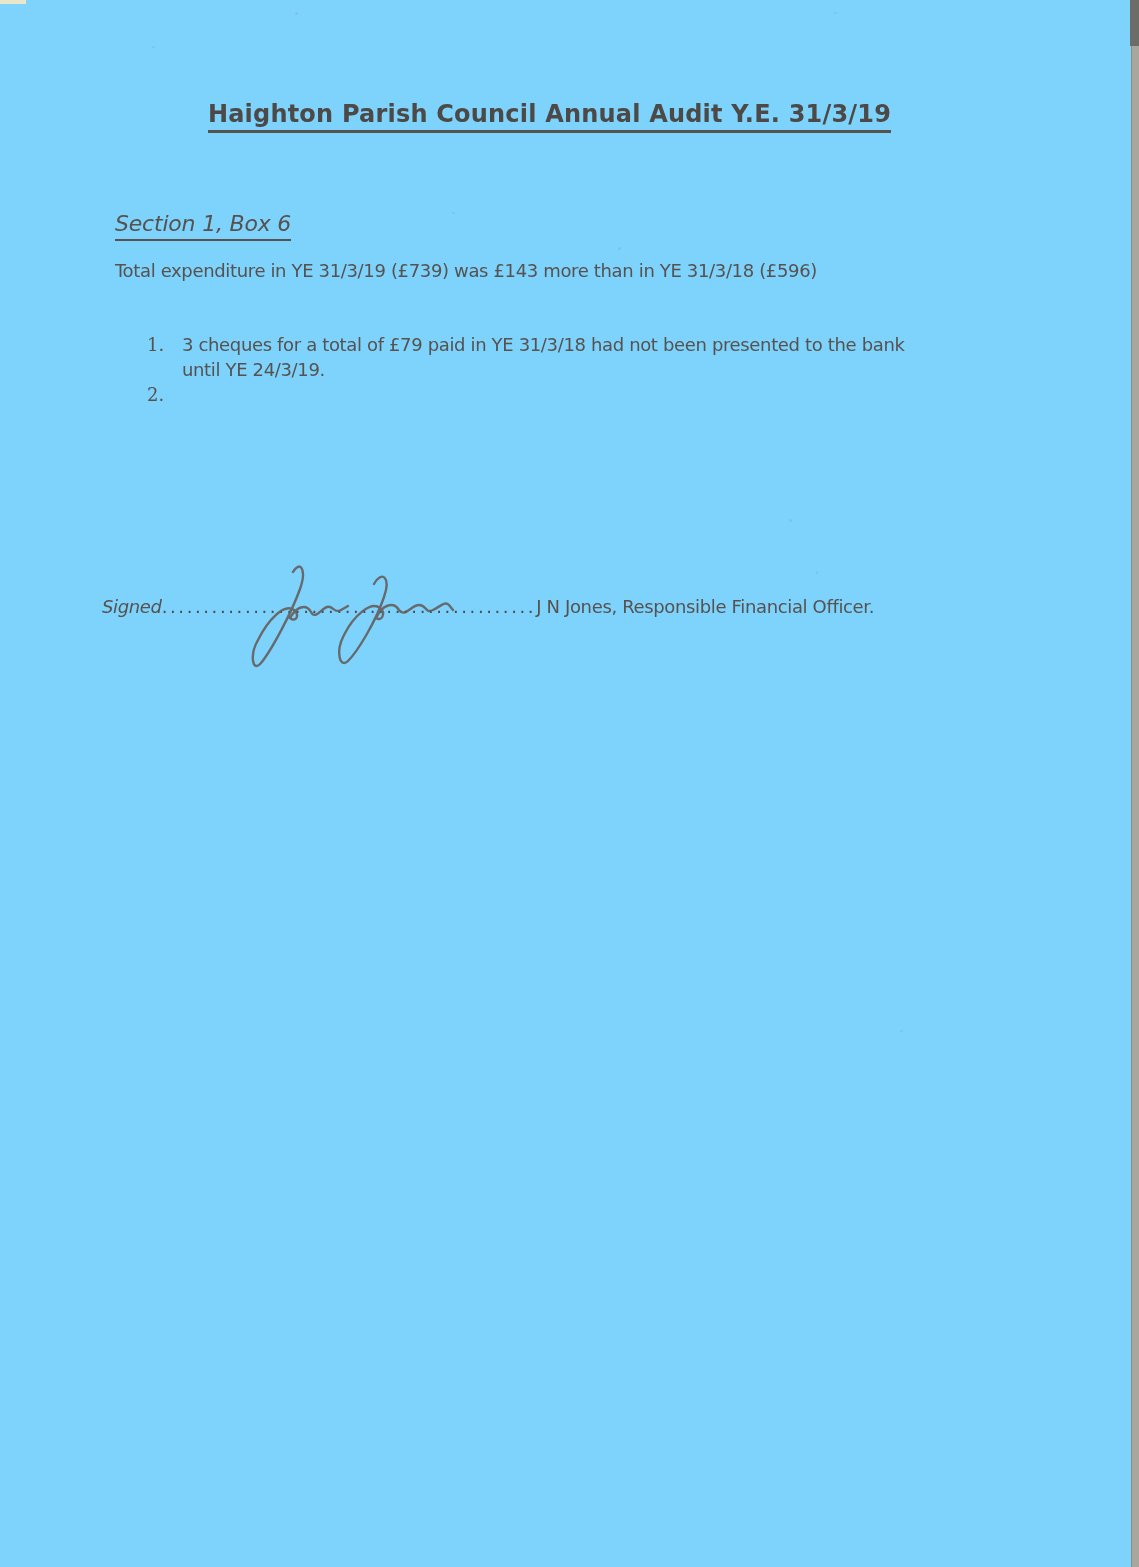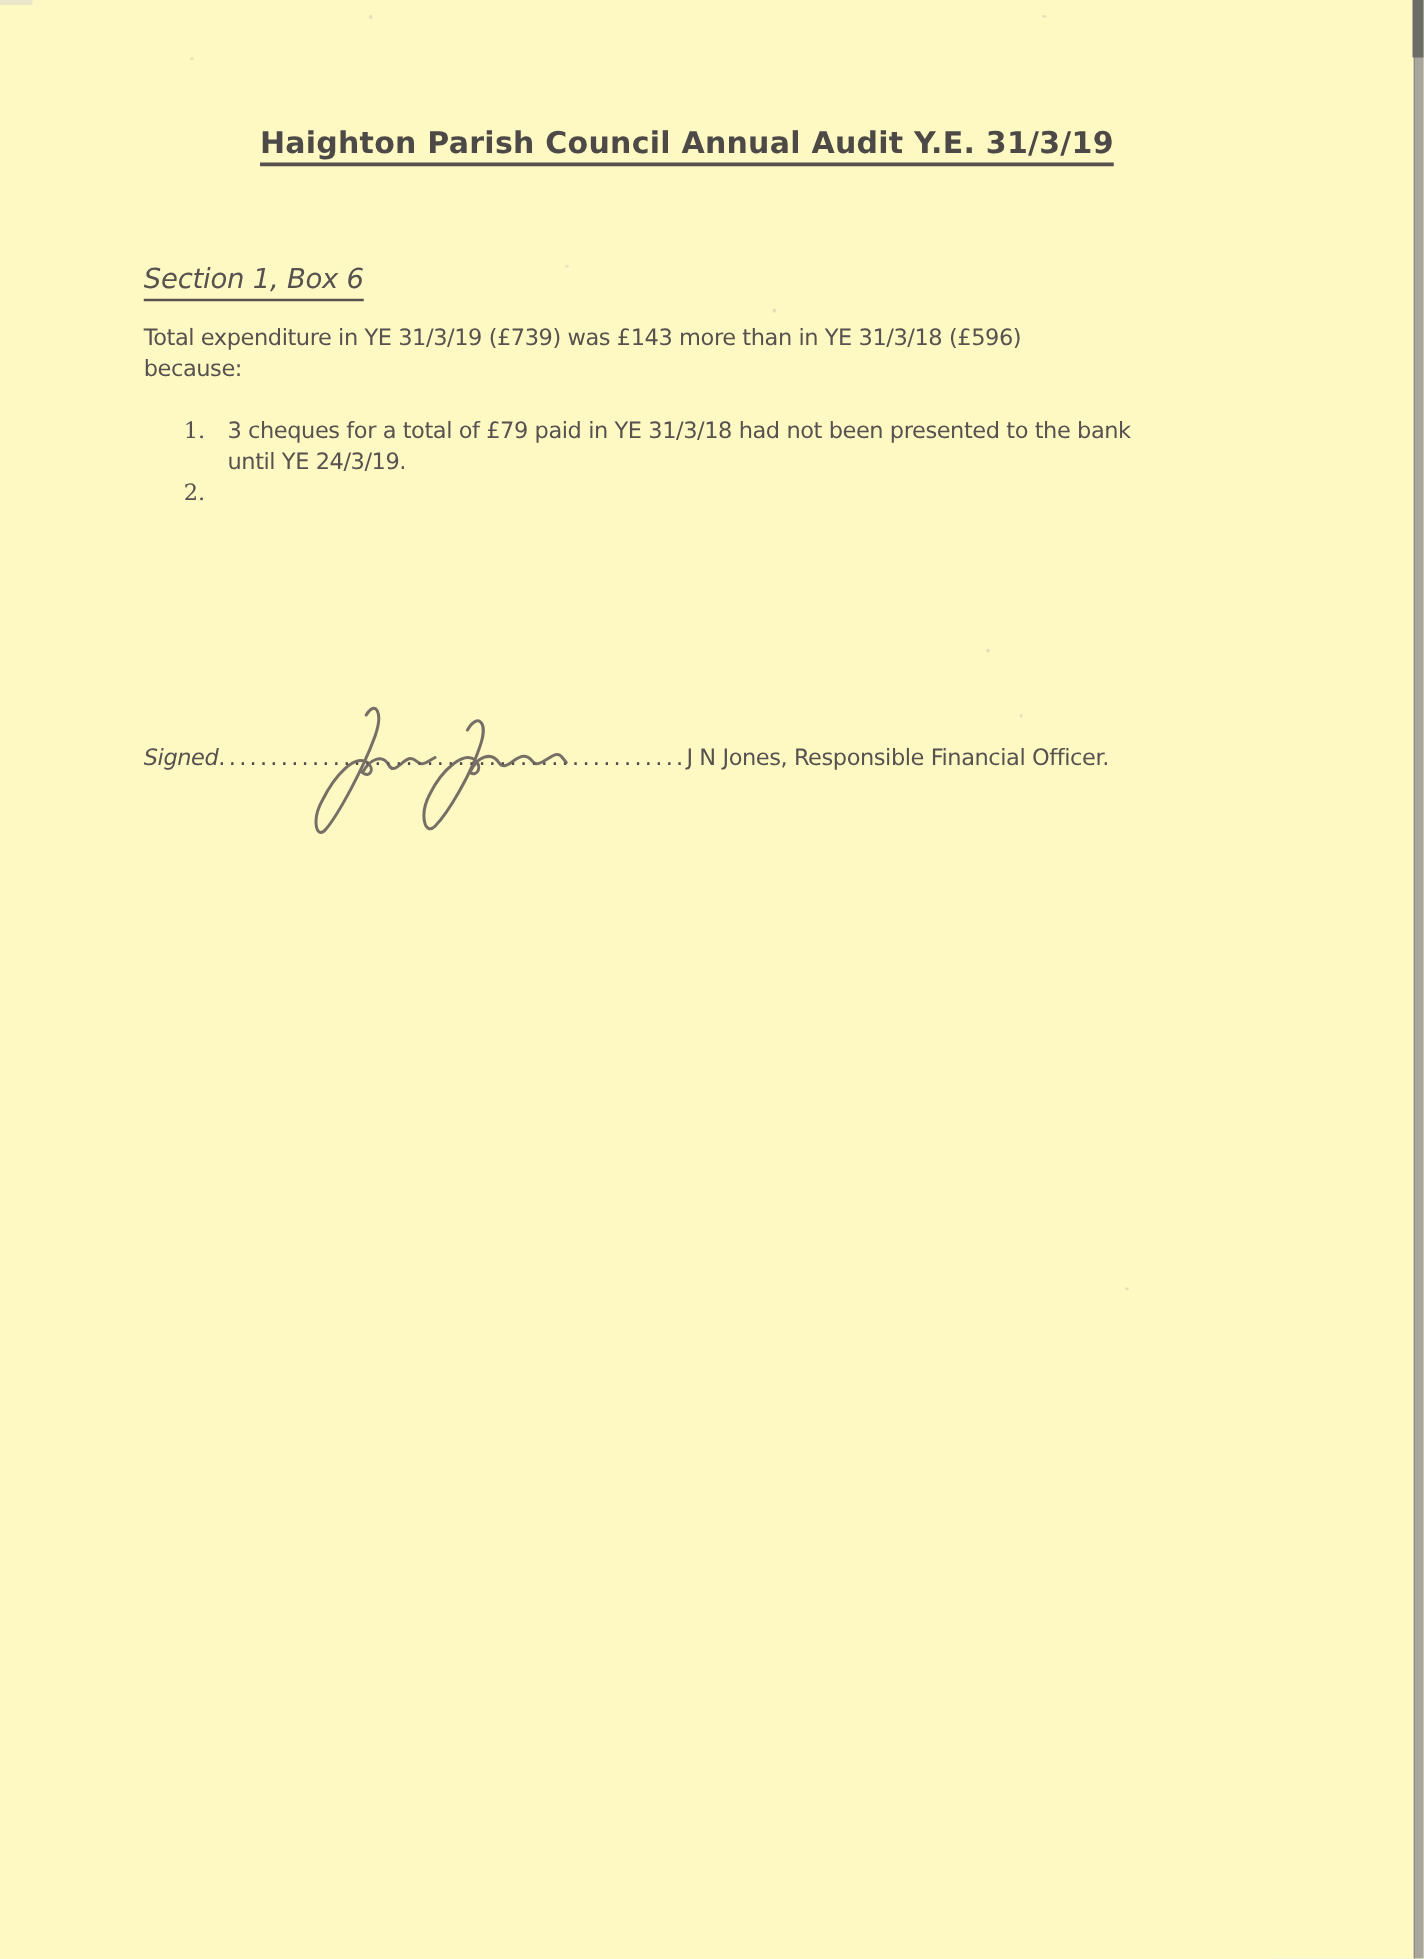--- a/index.html
+++ b/index.html
@@ -1,21 +1,21 @@
 <!DOCTYPE html>
 <html><head>
 <meta charset="utf-8">
 <style>
   html, body { margin: 0; padding: 0; }
   body { background: #e8e8e6; }
   .page {
     position: relative;
     width: 1139px;
     height: 1567px;
-    background: #fef9c3;
+    background: #7dd3fc;
     overflow: hidden;
     font-family: "DejaVu Sans", "Liberation Sans", sans-serif;
     color: #57514f;
   }
   
   .title-line {
     position: absolute;
     left: 0; right: 40px;
     text-align: center;
     font-size: 24px;
@@ -59,21 +59,21 @@
     line-height: 25px;
     letter-spacing: 0;
   }
   .list-body .line { display: block; height: 25px; line-height: 25px; }
 
   .conclusion { position: absolute; top: 452px; left: 115px; height: 25px; line-height: 25px; }
 
   
   .sign-row {
     position: absolute;
-    top: 594px; left: 115px;
+    top: 594px; left: 102px;
     white-space: nowrap;
     height: 25px; line-height: 25px;
   }
   .sign-label { font-style: italic; }
   .sign-dots { letter-spacing: 2.6px; color: #4f4a48; }
   .sig-svg { position: absolute; left: 240px; top: 548px; pointer-events: none; }
 
   
   .edge-band {
     position: absolute;
@@ -101,21 +101,20 @@
   <div class="title-line title-1">
     <span class="u">Haighton Parish Council Annual Audit Y.E. 31/3/19</span>
   </div>
 
   <div class="section-heading">
     <span class="u">Section 1, Box 6</span>
   </div>
 
   <div class="intro body-text">
     <span class="line">Total expenditure in YE 31/3/19 (£739) was £143 more than in YE 31/3/18 (£596)</span>
-    <span class="line">because:</span>
   </div>
 
   <div class="list body-text">
     <div class="list-item">
       <span class="list-num">1.</span>
       <span class="list-body">
         <span class="line">3 cheques for a total of £79 paid in YE 31/3/18 had not been presented to the bank</span>
         <span class="line">until YE 24/3/19.</span>
       </span>
     </div>

